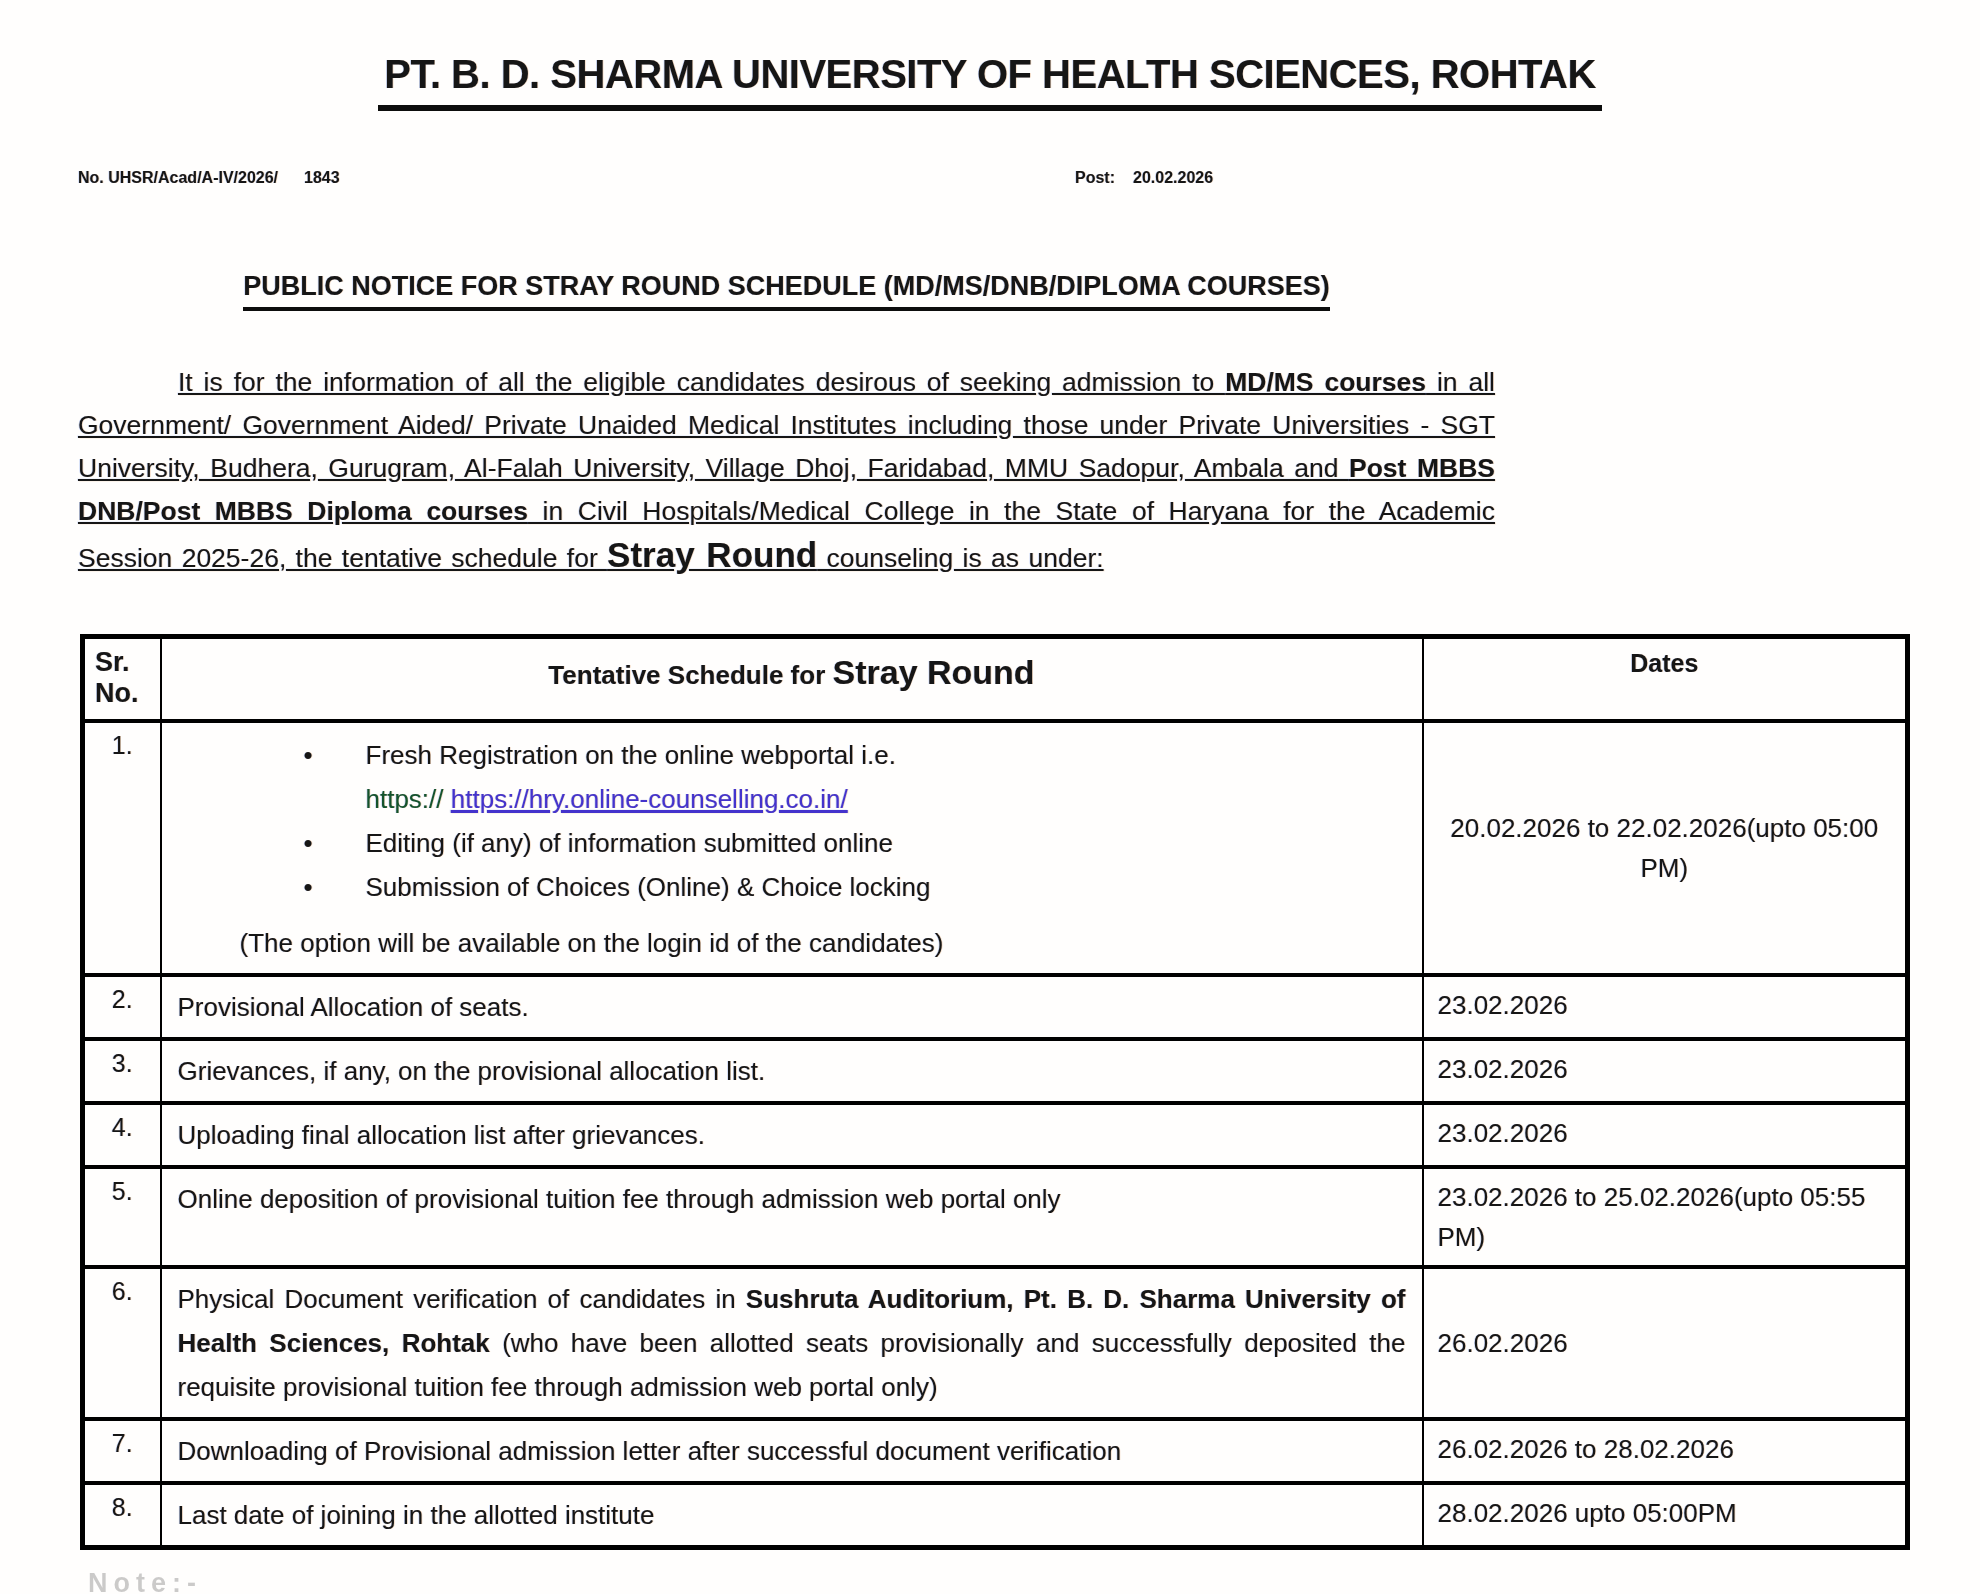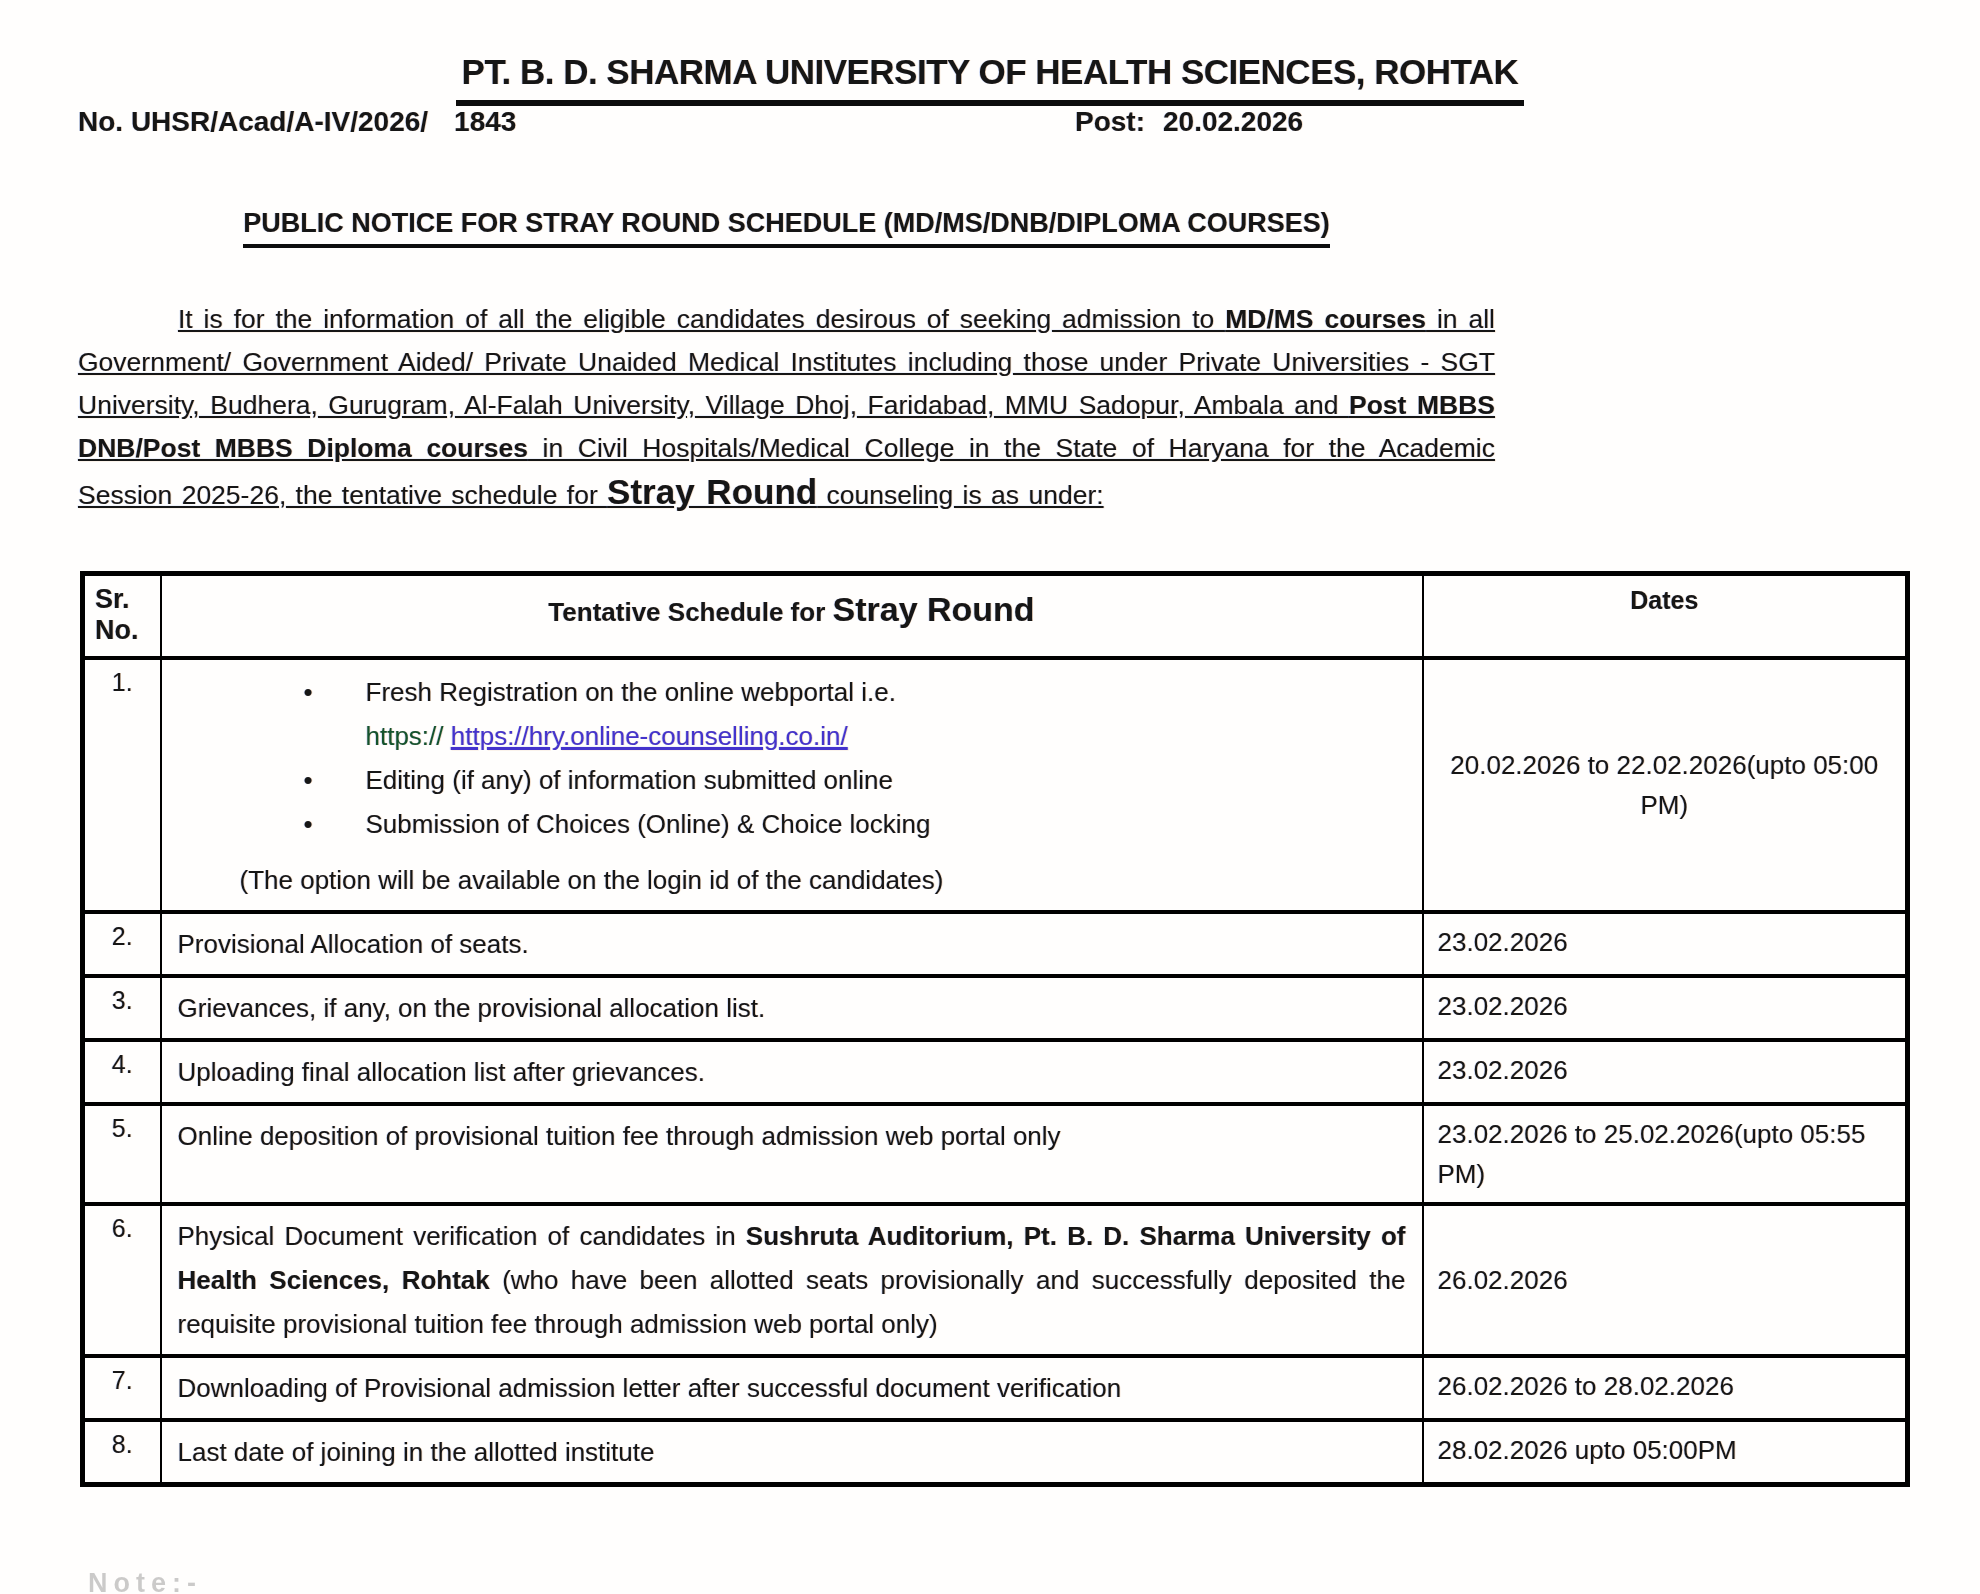--- a/index.html
+++ b/index.html
@@ -13,24 +13,24 @@
   .page {
     position:relative; width:1980px; height:1594px; background:#fffefd;
     
     text-shadow: 0.7px 0.3px 0 rgba(210,120,40,0.28), -0.7px -0.3px 0 rgba(70,115,225,0.28);
   }
 
   
   .doc-title { margin:0; padding-top:52px; text-align:center; }
   .doc-title .ttl {
     display:inline-block;
-    font-size:35px; font-weight:bold; letter-spacing:-0.5px;
+    font-size:40px; font-weight:bold; letter-spacing:-0.5px;
     border-bottom:6px solid #0d0d0d; padding:0 6px 8px 6px;
   }
-  .ref-line { position:relative; height:32px; font-size:28px; font-weight:bold; }
+  .ref-line { position:relative; height:32px; margin-top:58px; font-size:16px; font-weight:bold; }
   .ref-left  { position:absolute; left:78px; top:0; }
   .ref-left .serial { margin-left:26px; }
   .ref-right { position:absolute; left:1075px; top:0; }
   .ref-right .val { margin-left:18px; }
 
   .notice-heading { margin:70px 485px 0 78px; text-align:center; font-size:27px; font-weight:bold; }
   .notice-heading .nh {
     display:inline-block; border-bottom:4px solid #0d0d0d; padding-bottom:5px;
   }
 

